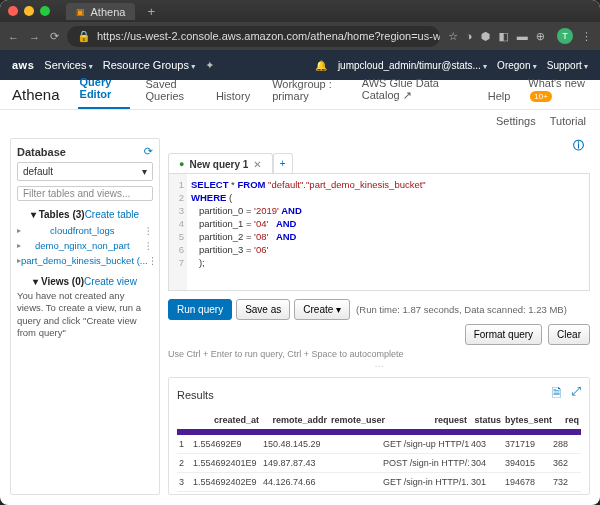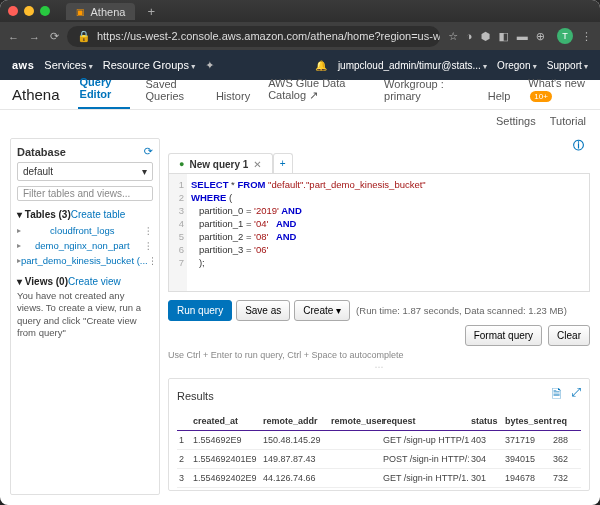--- a/index.html
+++ b/index.html
@@ -40,21 +40,21 @@
 
 .sub { height:22px; display:flex; align-items:center; justify-content:flex-end; padding:0 14px; gap:14px; font-size:11px; color:#555 }
 
 
 .main { display:flex; height:373px; padding:6px 10px 10px; gap:8px; }
 .side { width:150px; border:1px solid #e0e0e0; border-radius:2px; padding:6px 6px; background:#fff; display:flex; flex-direction:column }
 .side h4 { font-size:11px; font-weight:bold }
 .side .dbhead { display:flex; justify-content:space-between; align-items:center; margin-bottom:4px }
 .side .sel { border:1px solid #ccc; border-radius:2px; padding:3px 5px; font-size:10px; color:#333; display:flex; justify-content:space-between }
 .side .filter { border:1px solid #ccc; border-radius:2px; padding:1px 5px; font-size:10px; color:#888; margin-top:5px }
-.side .sec { display:flex; justify-content:flex-start; margin-top:8px; font-size:10px }
+.side .sec { display:flex; justify-content:center; margin-top:8px; font-size:10px }
 .side .sec .t { font-weight:bold; color:#222 }
 .side .sec .a { color:#0073bb }
 .side ul { list-style:none; margin-top:3px }
 .side li { font-size:9.5px; color:#0073bb; padding:2px 0; display:flex; justify-content:space-between; align-items:center; white-space:nowrap; overflow:hidden; text-overflow:ellipsis }
 .side li .dots { color:#888 }
 .side li::before { content:"▸ "; color:#888; font-size:8px }
 .side .desc { font-size:9.5px; color:#555; margin-top:3px; line-height:1.3 }
 
 .content { flex:1; display:flex; flex-direction:column; min-width:0 }
 .info { text-align:right; color:#0073bb; font-weight:bold; padding-right:6px }
@@ -75,21 +75,21 @@
 .runmeta { font-size:9.5px; color:#666; margin-left:2px }
 .fmt { margin-left:auto; display:flex; gap:6px }
 .hint { font-size:9px; color:#888; margin-top:4px }
 .drag { text-align:center; color:#bbb; font-size:9px; margin-top:2px }
 
 .results { border:1px solid #e0e0e0; border-radius:2px; margin-top:6px; padding:6px 8px 2px; }
 .results .hdr { display:flex; justify-content:space-between; align-items:center }
 .results h5 { font-size:11px; font-weight:normal }
 .results .ricons { color:#0073bb; display:flex; gap:10px; font-size:12px }
 table { width:100%; border-collapse:collapse; margin-top:6px; font-size:9px; table-layout:fixed }
-th { text-align:left; font-weight:bold; padding:4px 2px; border-bottom:1px solid #4c1d95; color:#333; white-space:nowrap }
+th { text-align:right; font-weight:bold; padding:4px 2px; border-bottom:6px solid #4c1d95; color:#333; white-space:nowrap }
 td { padding:4px 2px; border-bottom:1px solid #eee; color:#444; white-space:nowrap; overflow:hidden }
 col.n{width:14px} col.c1{width:70px} col.c2{width:68px} col.c3{width:52px} col.c4{width:auto} col.c5{width:34px} col.c6{width:48px} col.c7{width:30px}
 </style>
 </head>
 <body>
 
 <div class="window">
 
   <div class="mac">
     <div class="dot r"></div>
@@ -137,22 +137,22 @@
       <span class="caret">Oregon</span>
       <span class="caret">Support</span>
     </div>
   </div>
 
   <div class="athena-bar">
     <span class="brand">Athena</span>
     <span class="tab active">Query Editor</span>
     <span class="tab">Saved Queries</span>
     <span class="tab">History</span>
+    <span class="tab work">Workgroup : primary</span>
     <span class="tab"><span>AWS Glue Data Catalog</span> <span>↗</span></span>
-    <span class="tab work">Workgroup : primary</span>
     <span class="spacer"></span>
     <span class="tab">Help</span>
     <span class="tab"><span>What's new</span><span class="badge">10+</span></span>
   </div>
   <div class="sub">
     <span>Settings</span>
     <span>Tutorial</span>
   </div>
 
   <div class="main">

